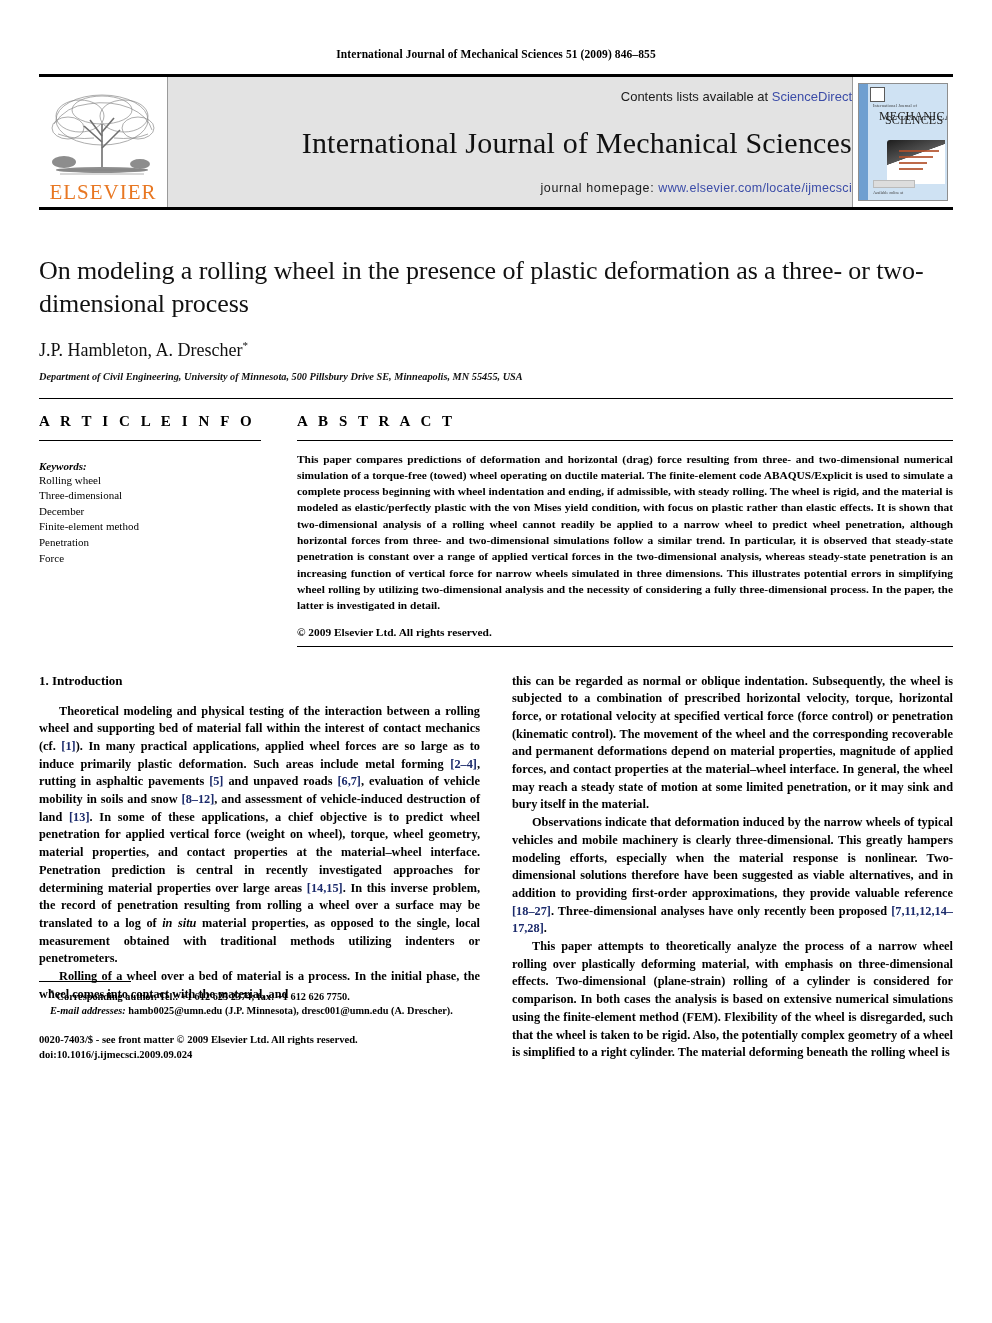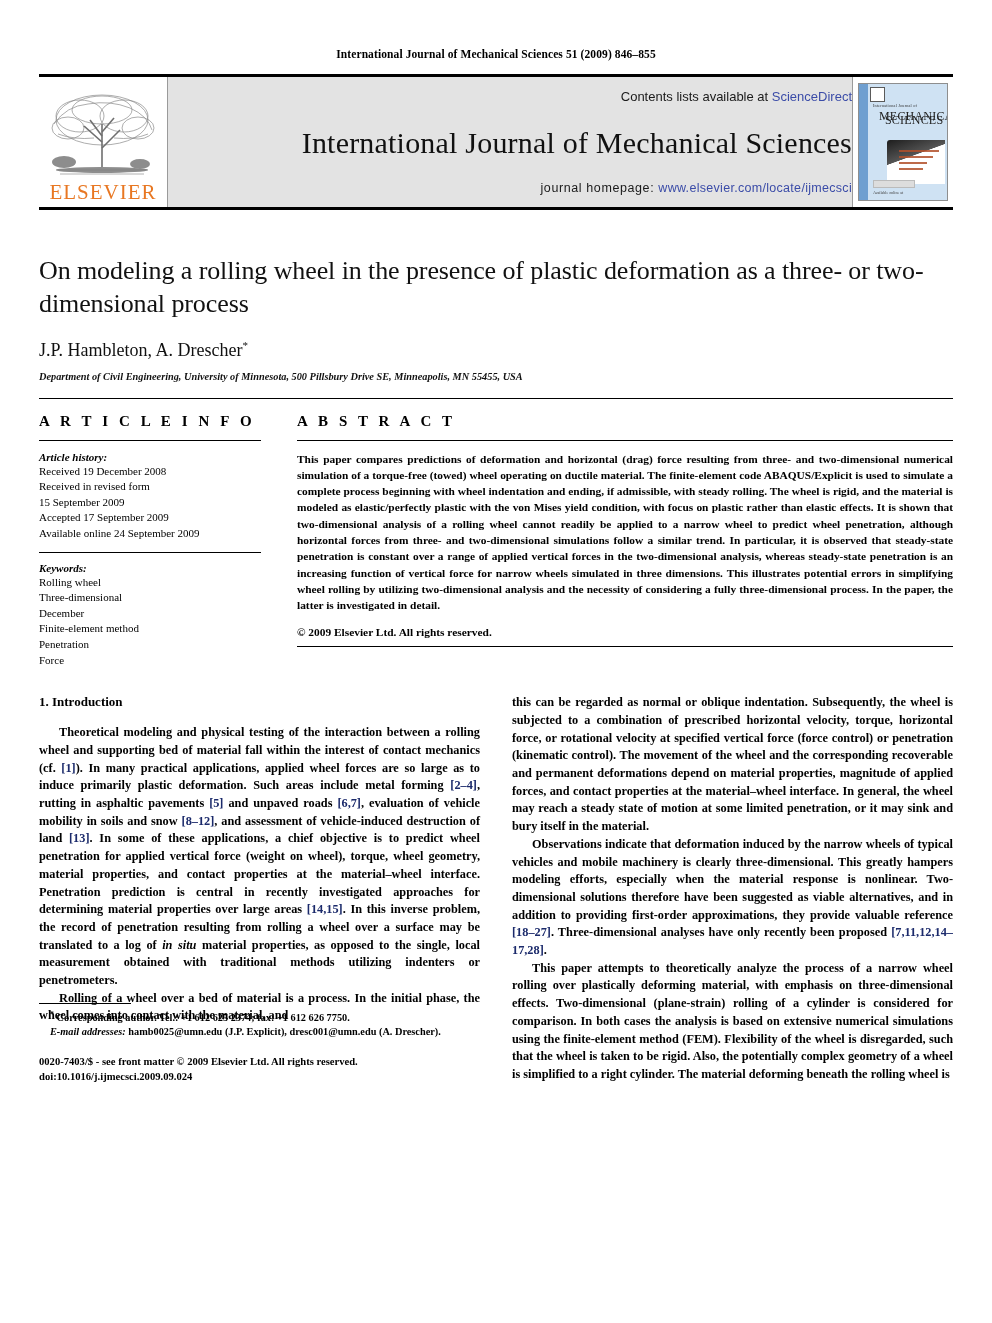--- a/index.html
+++ b/index.html
@@ -349,30 +349,20 @@
     </div>
     <div class="affiliation">Department of Civil Engineering, University of Minnesota, 500 Pillsbury Drive SE, Minneapolis, MN 55455, USA</div>
   </div>
   <div class="rule-thin"></div>
 
   <div class="info-abs">
 
     <div class="col-info">
       <div class="sec-head">A R T I C L E   I N F O</div>
       <div class="hr-blk"></div>
-      <div class="hist-block">
-        <div class="hist-label">Article history:</div>
-        <div class="hist-list">
-          <div>Received 19 December 2008</div>
-          <div>Received in revised form</div>
-          <div>15 September 2009</div>
-          <div>Accepted 17 September 2009</div>
-          <div>Available online 24 September 2009</div>
-        </div>
-      </div>
       <div class="kw-block">
         <div class="kw-label">Keywords:</div>
         <div class="kw-list">
           <div>Rolling wheel</div>
           <div>Three-dimensional</div>
           <div>December</div>
           <div>Finite-element method</div>
           <div>Penetration</div>
           <div>Force</div>
         </div>
@@ -397,21 +387,21 @@
       </div>
       <p class="para">Theoretical modeling and physical testing of the interaction between a rolling wheel and supporting bed of material fall within the interest of contact mechanics (cf. <span class="ref">[1]</span>). In many practical applications, applied wheel forces are so large as to induce primarily plastic deformation. Such areas include metal forming <span class="ref">[2–4]</span>, rutting in asphaltic pavements <span class="ref">[5]</span> and unpaved roads <span class="ref">[6,7]</span>, evaluation of vehicle mobility in soils and snow <span class="ref">[8–12]</span>, and assessment of vehicle-induced destruction of land <span class="ref">[13]</span>. In some of these applications, a chief objective is to predict wheel penetration for applied vertical force (weight on wheel), torque, wheel geometry, material properties, and contact properties at the material–wheel interface. Penetration prediction is central in recently investigated approaches for determining material properties over large areas <span class="ref">[14,15]</span>. In this inverse problem, the record of penetration resulting from rolling a wheel over a surface may be translated to a log of <span class="ital">in situ</span> material properties, as opposed to the single, local measurement obtained with traditional methods utilizing indenters or penetrometers.</p>
       <p class="para">Rolling of a wheel over a bed of material is a process. In the initial phase, the wheel comes into contact with the material, and</p>
 
       <div class="footnote-area">
         <div class="fn-rule"></div>
         <div class="fn">
           <span class="indent"><sup>*</sup> <span>Corresponding author. Tel.: +1 612 625 2374; fax: +1 612 626 7750.</span></span>
         </div>
         <div class="fn">
-          <span class="indent"><span class="ital">E-mail addresses:</span><span> hamb0025@umn.edu (J.P. Explicit), dresc001@umn.edu (A. Drescher).</span></span>
+          <span class="indent"><span class="ital">E-mail addresses:</span><span> hamb0025@umn.edu (J.P. Minnesota), dresc001@umn.edu (A. Drescher).</span></span>
         </div>
         <div class="issn">
           <div>0020-7403/$ - see front matter © 2009 Elsevier Ltd. All rights reserved.</div>
           <div>doi:10.1016/j.ijmecsci.2009.09.024</div>
         </div>
       </div>
     </div>
 
     <div class="bcol">
       <p class="para cont">this can be regarded as normal or oblique indentation. Subsequently, the wheel is subjected to a combination of prescribed horizontal velocity, torque, horizontal force, or rotational velocity at specified vertical force (force control) or penetration (kinematic control). The movement of the wheel and the corresponding recoverable and permanent deformations depend on material properties, magnitude of applied forces, and contact properties at the material–wheel interface. In general, the wheel may reach a steady state of motion at some limited penetration, or it may sink and bury itself in the material.</p>

